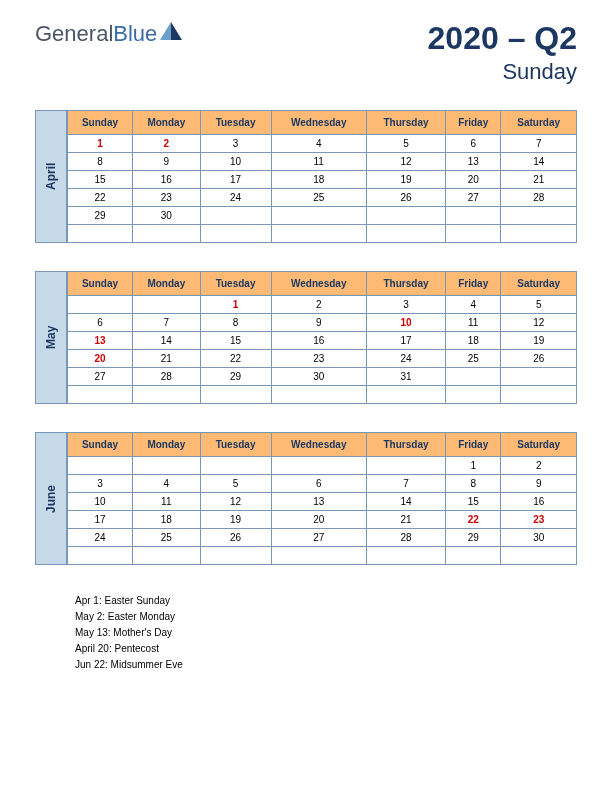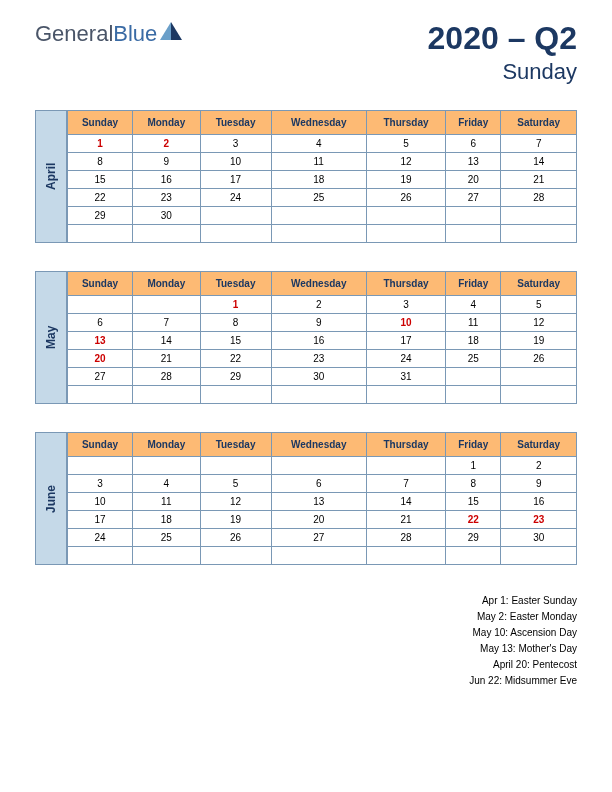--- a/index.html
+++ b/index.html
@@ -86,21 +86,20 @@
     .calendar-grid td.holiday {
       color: #c00;
       font-weight: bold;
     }
     .holidays {
       margin-top: 5px;
       margin-left: 40px;
       font-size: 10px;
       color: #000;
       line-height: 1.6;
-      text-align: right;
     }
   </style>
 </head>
 <body>
 
 <div class="header">
   <div class="logo">
     <span class="logo-general">General</span>
       <span class="logo-blue">Blue</span>
     <span class="logo-icon">
@@ -331,17 +330,16 @@
             <td></td>
           </tr>
         </tbody>
       </table>
     </div>
   </div>
 
 <div class="holidays" id="holidays">
     <div>Apr 1: Easter Sunday</div>
     <div>May 2: Easter Monday</div>
-    <div>May 10: Ascension Day</div>
     <div>May 13: Mother's Day</div>
     <div>April 20: Pentecost</div>
     <div>Jun 22: Midsummer Eve</div>
   </div>
 
 </body></html>

